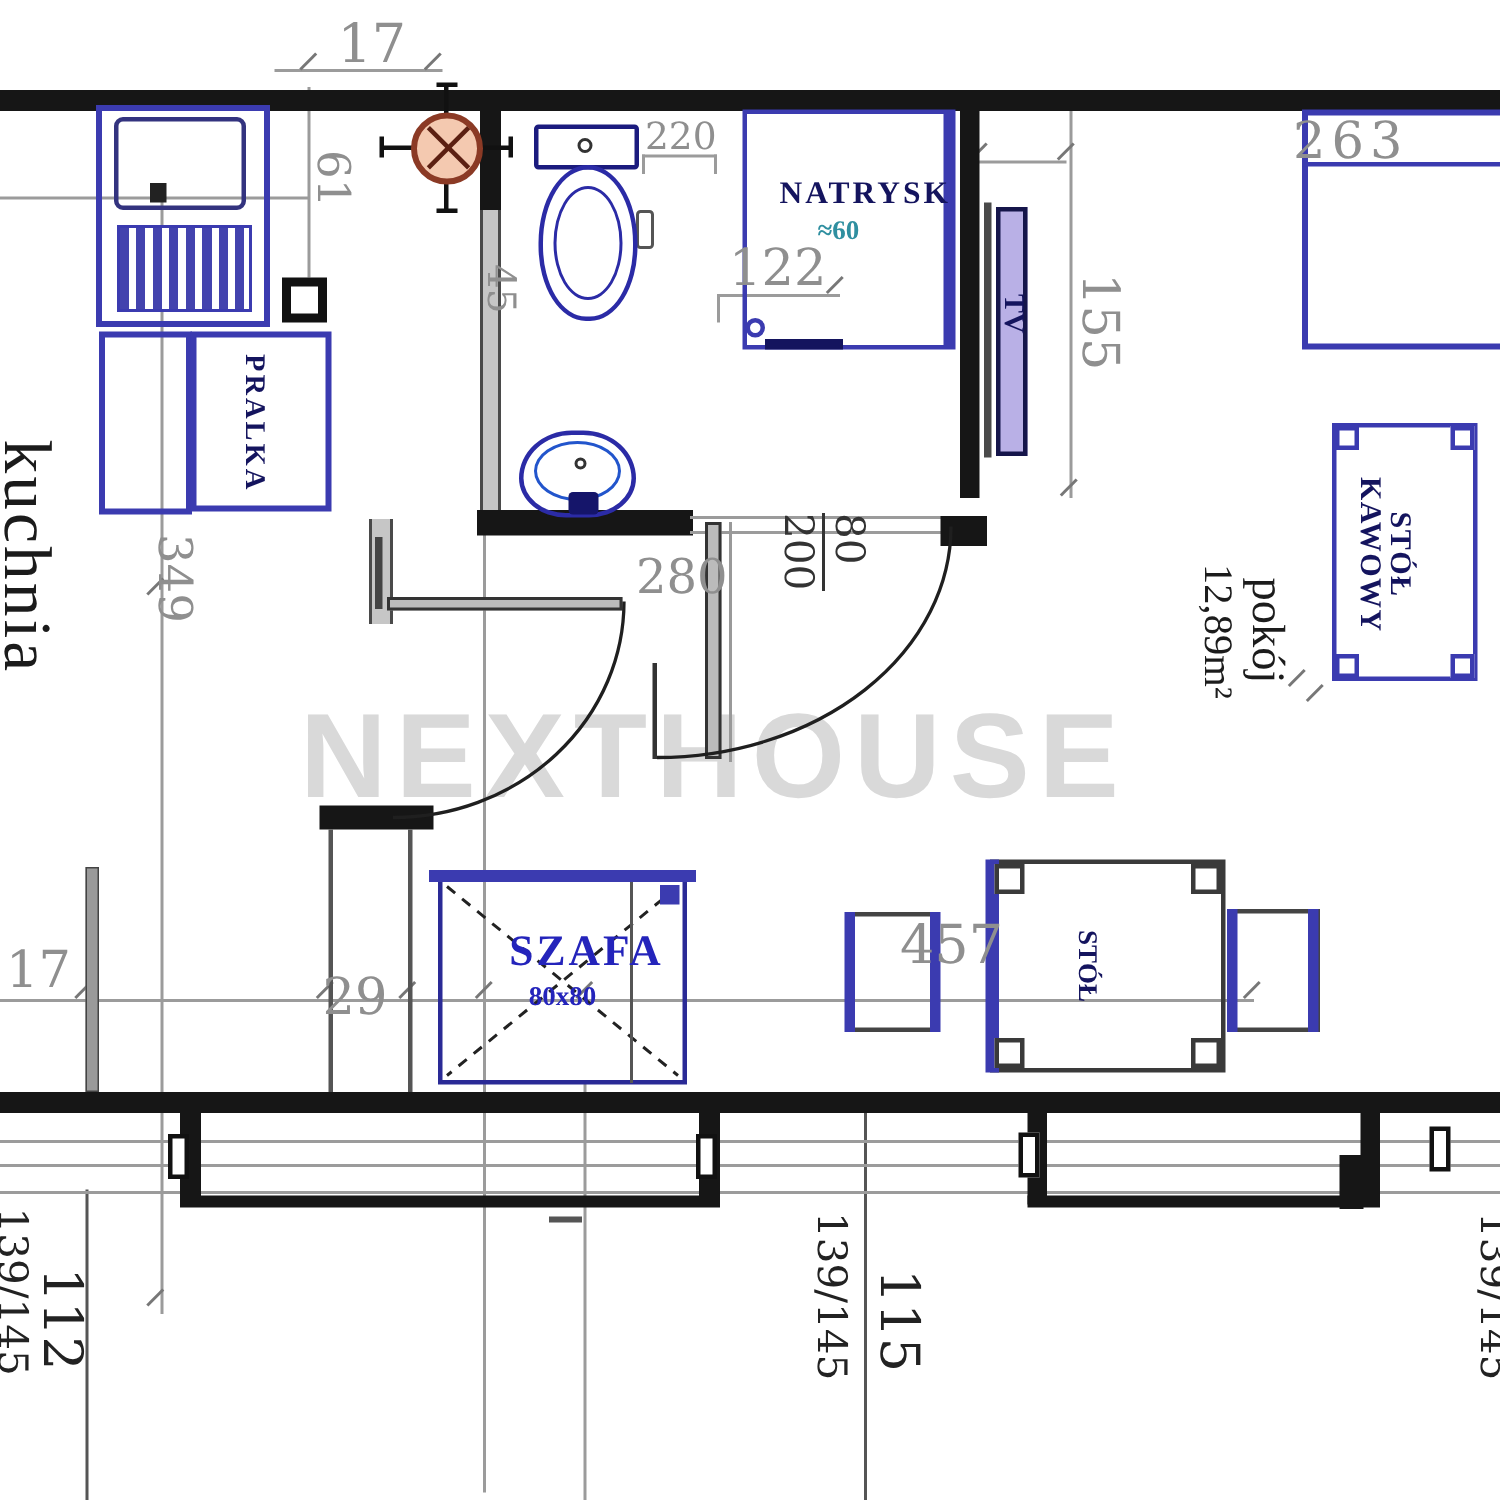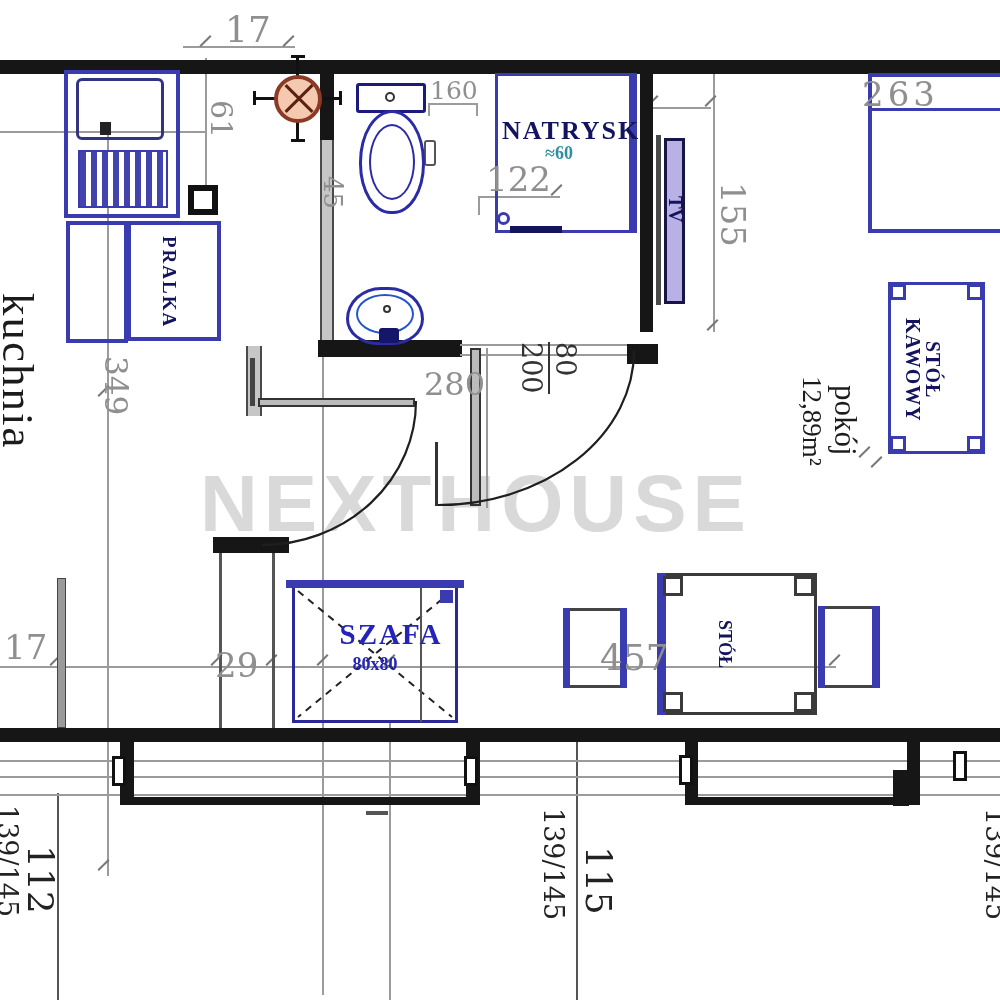--- a/index.html
+++ b/index.html
@@ -121,21 +121,21 @@
   <div class="abs" style="left:359px;top:110px;width:66px;height:104px;border:3px solid #2b2ba6;border-radius:50% 50% 48% 48%;box-sizing:border-box;"></div>
   <div class="abs" style="left:369px;top:124px;width:46px;height:76px;border:2px solid #2b2ba6;border-radius:50%;box-sizing:border-box;"></div>
   <div class="abs" style="left:346px;top:287px;width:78px;height:58px;border:3px solid #2b2ba6;border-radius:45% 45% 40% 40%/55% 55% 45% 45%;box-sizing:border-box;"></div>
   <div class="abs" style="left:356px;top:294px;width:58px;height:40px;border:2px solid #2255cc;border-radius:50%;box-sizing:border-box;"></div>
   <div class="abs" style="left:383px;top:305px;width:8px;height:8px;border:2px solid #333;border-radius:50%;box-sizing:border-box;"></div>
   <div class="abs" style="left:379px;top:328px;width:20px;height:15px;background:#15156a;border-radius:3px;"></div>
 
   <div class="blue" style="left:495px;top:73px;width:142px;height:160px;border-right-width:8px;"></div>
   <div class="abs" style="left:497px;top:212px;width:13px;height:13px;border:3px solid #3b3bb0;border-radius:50%;box-sizing:border-box;"></div>
   <div class="abs" style="left:510px;top:226px;width:52px;height:7px;background:#14145e;"></div>
-  <div class="ntxt" style="left:502px;top:118px;width:132px;text-align:center;font-size:26px;letter-spacing:2px;">NATRYSK</div>
+  <div class="ntxt" style="left:502px;top:118px;width:132px;text-align:right;font-size:21px;letter-spacing:2px;">NATRYSK</div>
   <div class="abs" style="left:545px;top:143px;font-size:18px;font-weight:bold;color:#2f8fa0;font-family:'Liberation Serif',serif;">≈60</div>
 
   <div class="blue" style="left:868px;top:73px;width:140px;height:160px;border-width:4px;"></div>
   <div class="abs" style="left:868px;top:108px;width:140px;height:3px;background:#3b3bb0;"></div>
 
   <div class="abs" style="left:656px;top:135px;width:5px;height:170px;background:#4a4a4a;"></div>
   <div class="abs" style="left:664px;top:138px;width:21px;height:166px;background:#b9b0e6;border:3px solid #15154a;box-sizing:border-box;"></div>
   <div class="ntxt vt" style="left:666px;top:196px;font-size:19px;">TV</div>
 
   <div class="blue" style="left:888px;top:282px;width:97px;height:172px;"></div>
@@ -180,34 +180,34 @@
   <div class="abs" style="left:292px;top:654px;width:166px;text-align:center;font-size:18px;font-weight:bold;color:#2424bb;font-family:'Liberation Serif',serif;">80x80</div>
 
   <div class="abs" style="left:258px;top:398px;width:157px;height:9px;background:#bbb;border:2px solid #333;box-sizing:border-box;"></div>
   <div class="abs" style="left:250px;top:358px;width:5px;height:48px;background:#444;"></div>
   <div class="abs" style="left:470px;top:348px;width:11px;height:158px;background:#bbb;border:2px solid #333;box-sizing:border-box;"></div>
   <div class="abs" style="left:486px;top:348px;width:2px;height:160px;background:#999;"></div>
   <div class="abs" style="left:435px;top:442px;width:3px;height:64px;background:#333;"></div>
 
   <div class="gtxt" style="left:225px;top:12px;font-size:36px;">17</div>
   <div class="gtxt vt" style="left:206px;top:100px;font-size:30px;">61</div>
-  <div class="gtxt" style="left:430px;top:78px;font-size:25px;">160</div>
+  <div class="gtxt" style="left:430px;top:78px;font-size:25px;">220</div>
   <div class="gtxt vt" style="left:320px;top:176px;font-size:26px;">45</div>
   <div class="gtxt" style="left:486px;top:162px;font-size:34px;">122</div>
   <div class="gtxt" style="left:862px;top:77px;font-size:34px;letter-spacing:4px;">263</div>
   <div class="gtxt vt" style="left:716px;top:182px;font-size:34px;">155</div>
   <div class="gtxt" style="left:424px;top:368px;font-size:32px;">280</div>
   <div class="abs vt" style="left:516px;top:342px;font-family:'DejaVu Serif',serif;color:#333;font-size:27px;">
     <div>80</div>
     <div style="border-right:2px solid #333;padding-right:1px;">200</div>
   </div>
   <div class="gtxt vt" style="left:100px;top:356px;font-size:31px;">349</div>
   <div class="gtxt" style="left:4px;top:630px;font-size:34px;">17</div>
   <div class="gtxt" style="left:215px;top:648px;font-size:34px;">29</div>
-  <div class="gtxt" style="left:600px;top:640px;font-size:36px;">457</div>
+  <div class="gtxt" style="left:600px;top:613px;font-size:36px;">457</div>
 
   <div class="dtxt vt" style="left:-6px;top:805px;font-size:27px;">139/145</div>
   <div class="dtxt vt" style="left:22px;top:845px;font-size:36px;">112</div>
   <div class="dtxt vt" style="left:540px;top:808px;font-size:27px;">139/145</div>
   <div class="dtxt vt" style="left:580px;top:846px;font-size:36px;">115</div>
   <div class="dtxt vt" style="left:982px;top:808px;font-size:27px;">139/145</div>
 
   <div class="abs vt" style="left:-8px;top:293px;font-size:45px;letter-spacing:2px;color:#1b1b1b;font-family:'Liberation Serif',serif;">kuchnia</div>
 
   <svg class="layer" width="1000" height="1000" viewBox="0 0 1000 1000">

